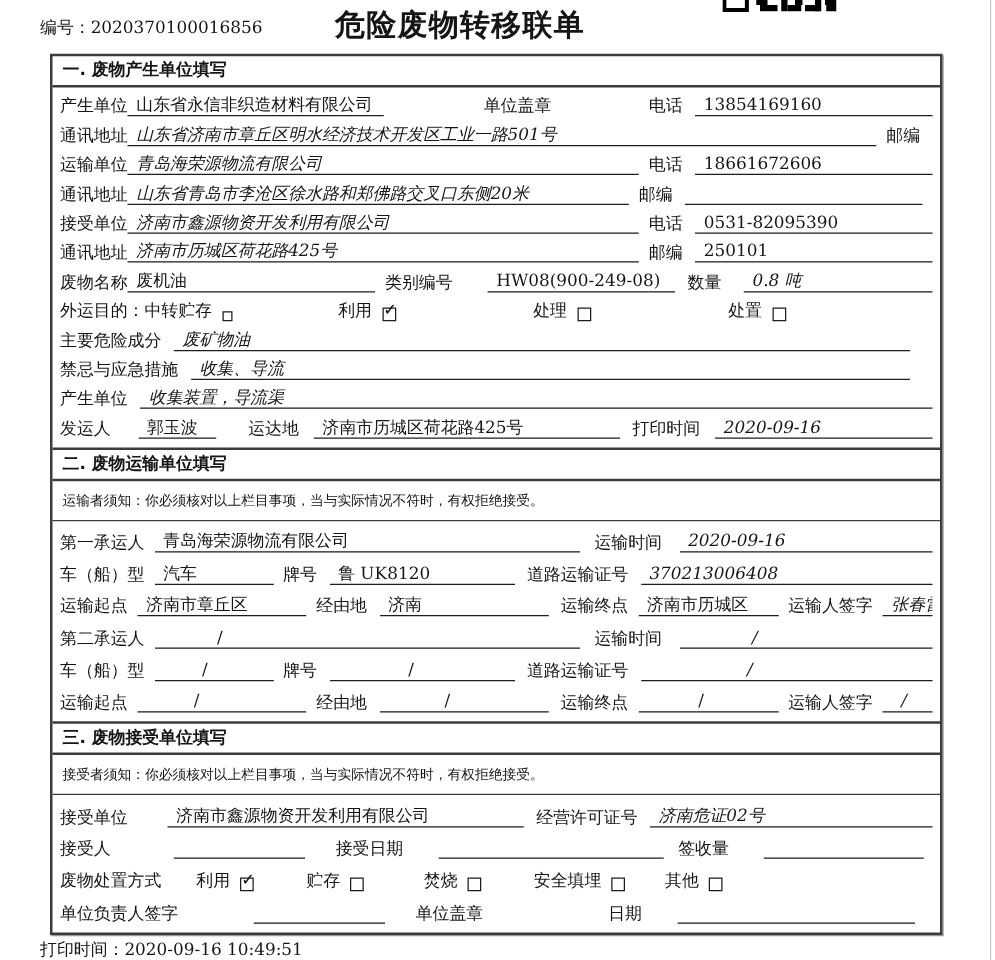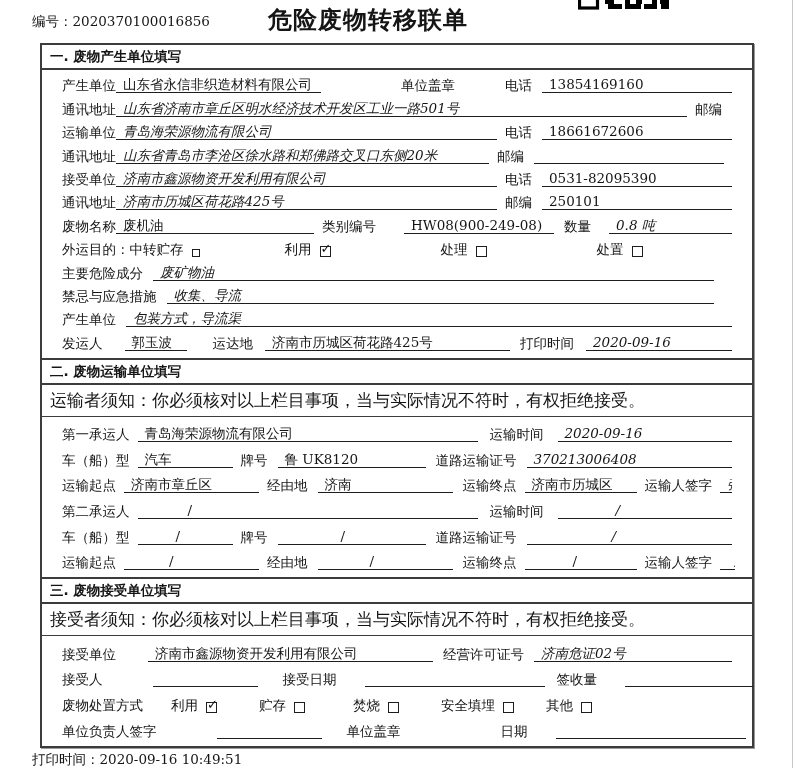--- a/index.html
+++ b/index.html
@@ -23,23 +23,23 @@
   }
   .sec-header{
     font-family:"DejaVu Sans","Liberation Sans",sans-serif;
     font-weight:bold;font-size:13.5px;line-height:21px;
     padding:1px 8px 1px;border-bottom:2px solid #3c3c3c;white-space:nowrap;
   }
   .sec{border-top:0;}
   .sec + .sec{border-top:2px solid #3c3c3c;}
   .notice{
     height:31px;display:flex;align-items:center;border-bottom:1px solid #3c3c3c;
-    font-size:17px;padding:0 8px;white-space:nowrap;
-  }
-  .sec-body{padding:3px 20px 4px;}
+    font-size:11px;padding:0 8px;white-space:nowrap;
+  }
+  .sec-body{padding:3px 6px 4px;}
   .row{
     display:flex;align-items:flex-end;height:23.4px;
     padding-bottom:3px;box-sizing:border-box;font-size:13.5px;white-space:nowrap;
   }
   .s2 .row,.s3 .row{height:25.6px;}
   .lab,.txt{line-height:15px;flex:0 0 auto;}
   .val{
     line-height:15px;border-bottom:1px solid #1d1d1d;
     padding-left:7px;box-sizing:border-box;flex:0 0 auto;overflow:hidden;
   }
@@ -174,21 +174,21 @@
           <span class="val fill" style="margin-right: 18px;">废矿物油</span>
         </div>
         <div class="row">
           <span class="lab">禁忌与应急措施</span>
           <span class="gapper" style="width: 10px;"></span>
           <span class="val fill" style="margin-right: 18px;">收集、导流</span>
         </div>
         <div class="row">
           <span class="lab">产生单位</span>
           <span class="gapper" style="width: 10px;"></span>
-          <span class="val fill">包装方式，导流渠</span>
+          <span class="val fill">收集装置，导流渠</span>
         </div>
         <div class="row">
           <span class="lab">发运人</span>
           <span class="gapper" style="width: 22px;"></span>
           <span class="val" style="width: 62px;">郭玉波</span>
           <span class="gapper" style="width: 26px;"></span>
           <span class="lab">运达地</span>
           <span class="gapper" style="width: 12px;"></span>
           <span class="val" style="width: 245px;">济南市历城区荷花路425号</span>
           <span class="gapper" style="width: 10px;"></span>

